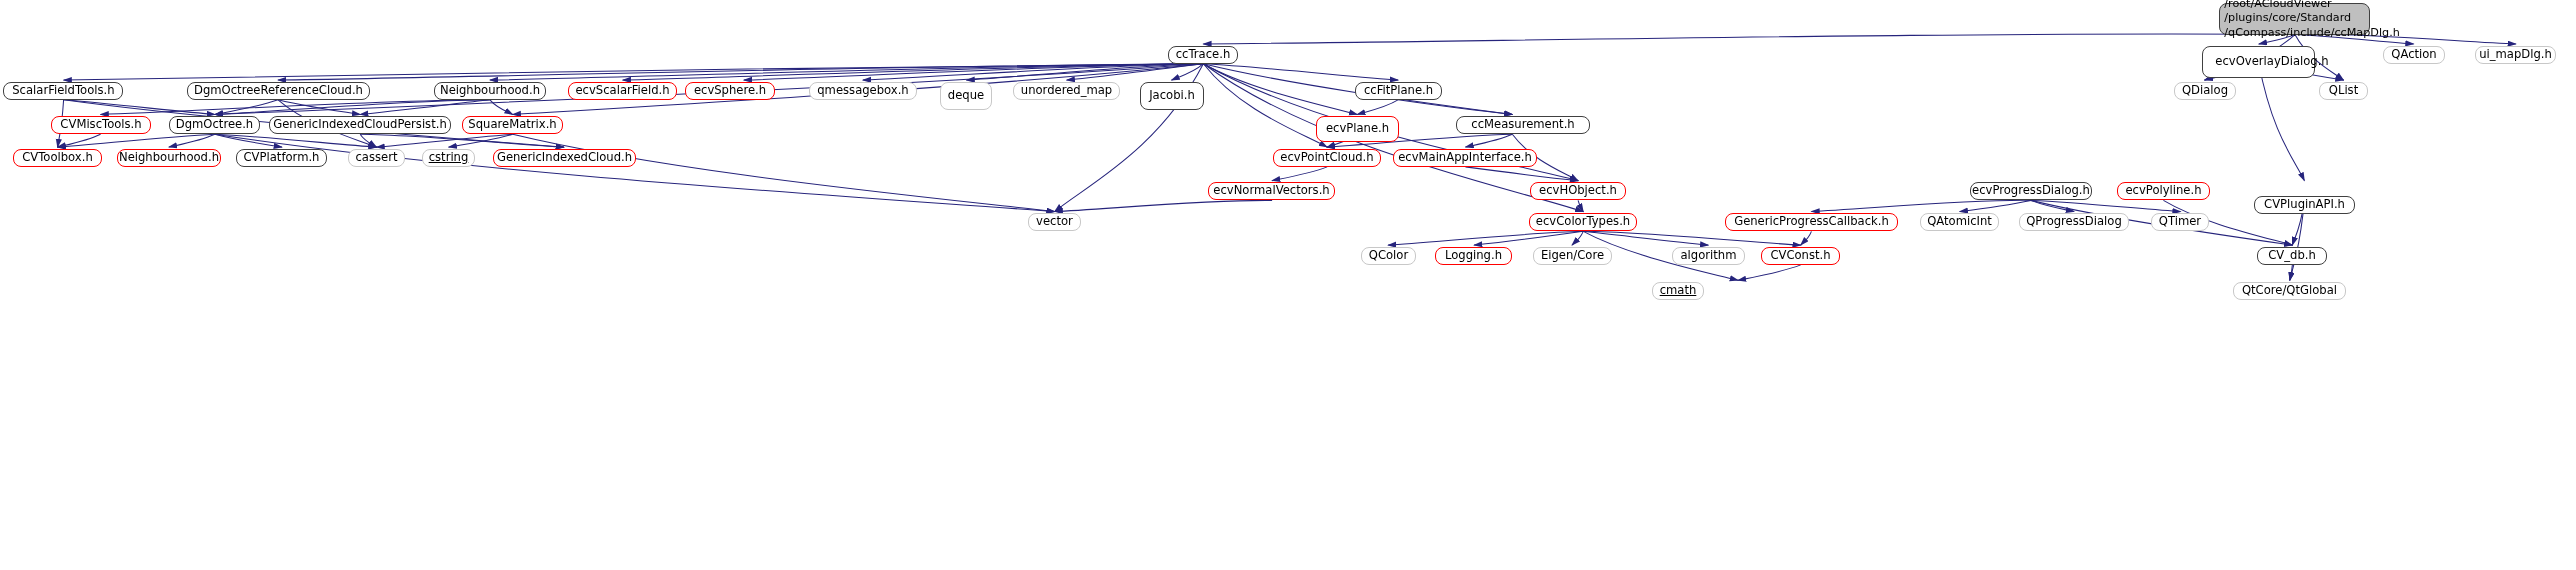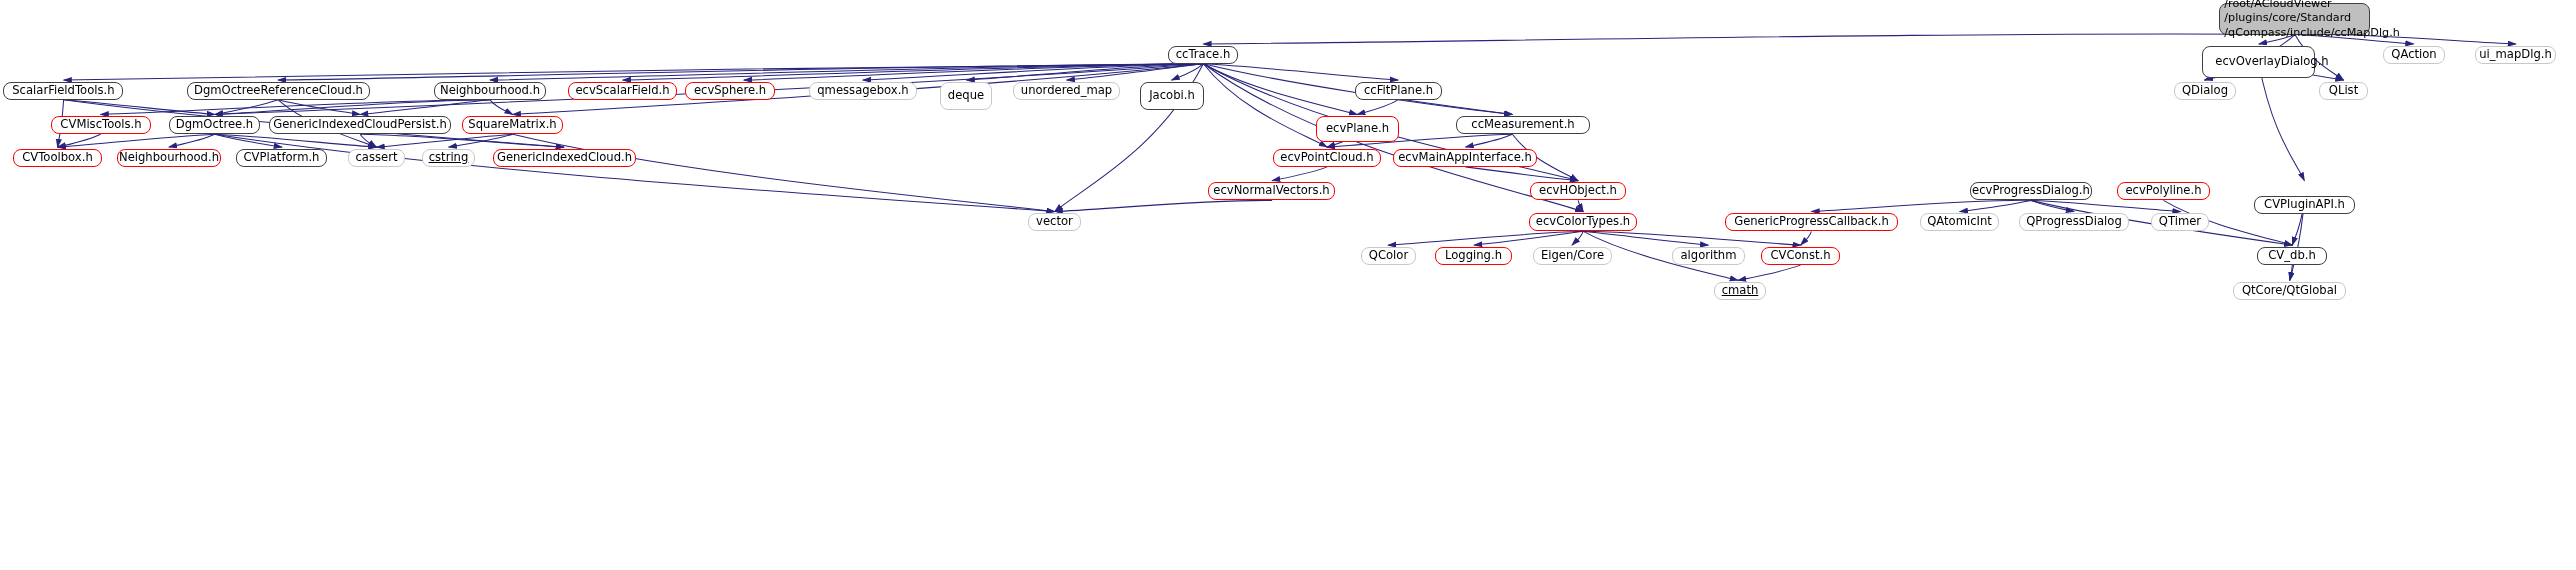--- a/index.html
+++ b/index.html
@@ -147,17 +147,17 @@
       <div class="node red" style="left: 1725px; top: 213px; width: 173px; height: 18px;">GenericProgressCallback.h</div>
       <div class="node grey" style="left: 1920px; top: 213px; width: 79px; height: 18px;">QAtomicInt</div>
       <div class="node grey" style="left: 2019px; top: 213px; width: 110px; height: 18px;">QProgressDialog</div>
       <div class="node grey" style="left: 2151px; top: 213px; width: 58px; height: 18px;">QTimer</div>
       <div class="node grey" style="left: 1361px; top: 247px; width: 55px; height: 18px;">QColor</div>
       <div class="node red" style="left: 1435px; top: 247px; width: 77px; height: 18px;">Logging.h</div>
       <div class="node grey" style="left: 1533px; top: 247px; width: 79px; height: 18px;">Eigen/Core</div>
       <div class="node grey" style="left: 1672px; top: 247px; width: 73px; height: 18px;">algorithm</div>
       <div class="node red" style="left: 1761px; top: 247px; width: 79px; height: 18px;">CVConst.h</div>
       <div class="node dark" style="left: 2257px; top: 247px; width: 70px; height: 18px;">CV_db.h</div>
-      <div class="node grey" style="left: 1714px; top: 282px; width: 52px; height: 18px; text-decoration: underline;">cmath</div>
+      <div class="node grey" style="left: 1652px; top: 282px; width: 52px; height: 18px; text-decoration: underline;">cmath</div>
       <div class="node grey" style="left: 2233px; top: 282px; width: 113px; height: 18px;">QtCore/QtGlobal</div>
     </div>
 </div>
 
 
 </body></html>

